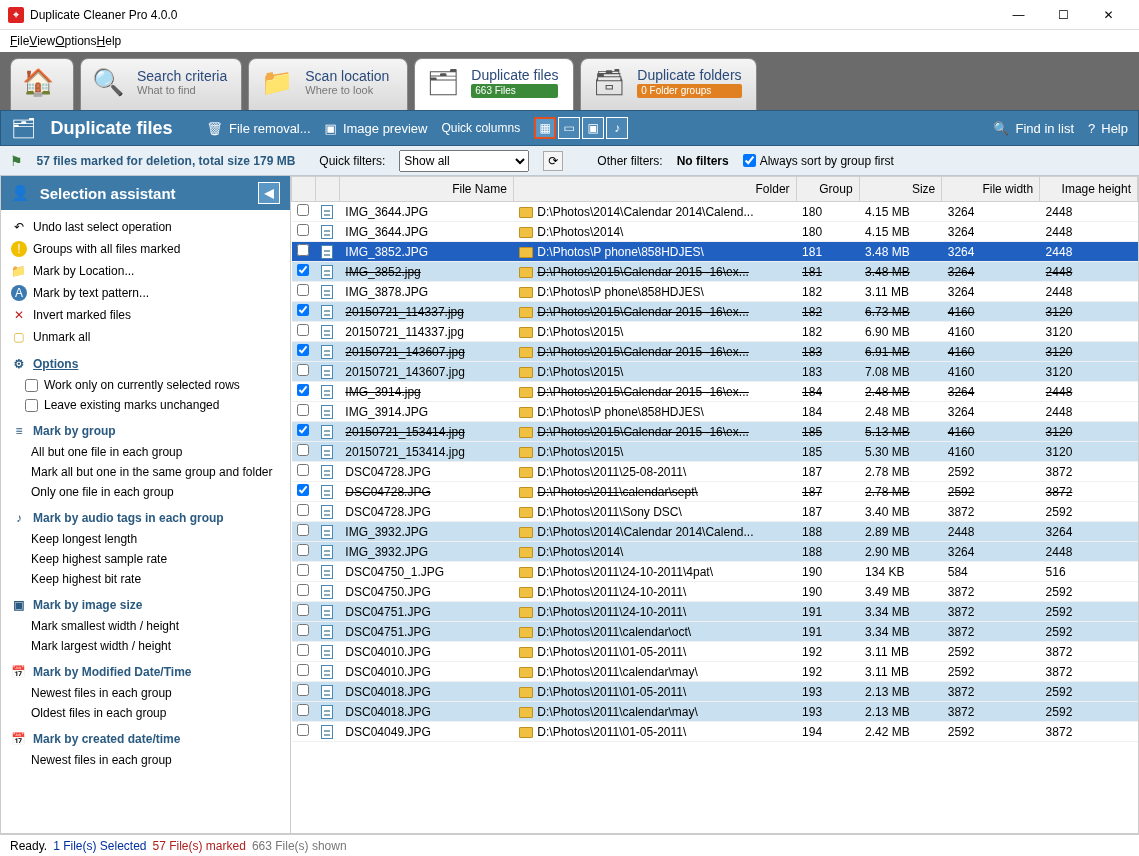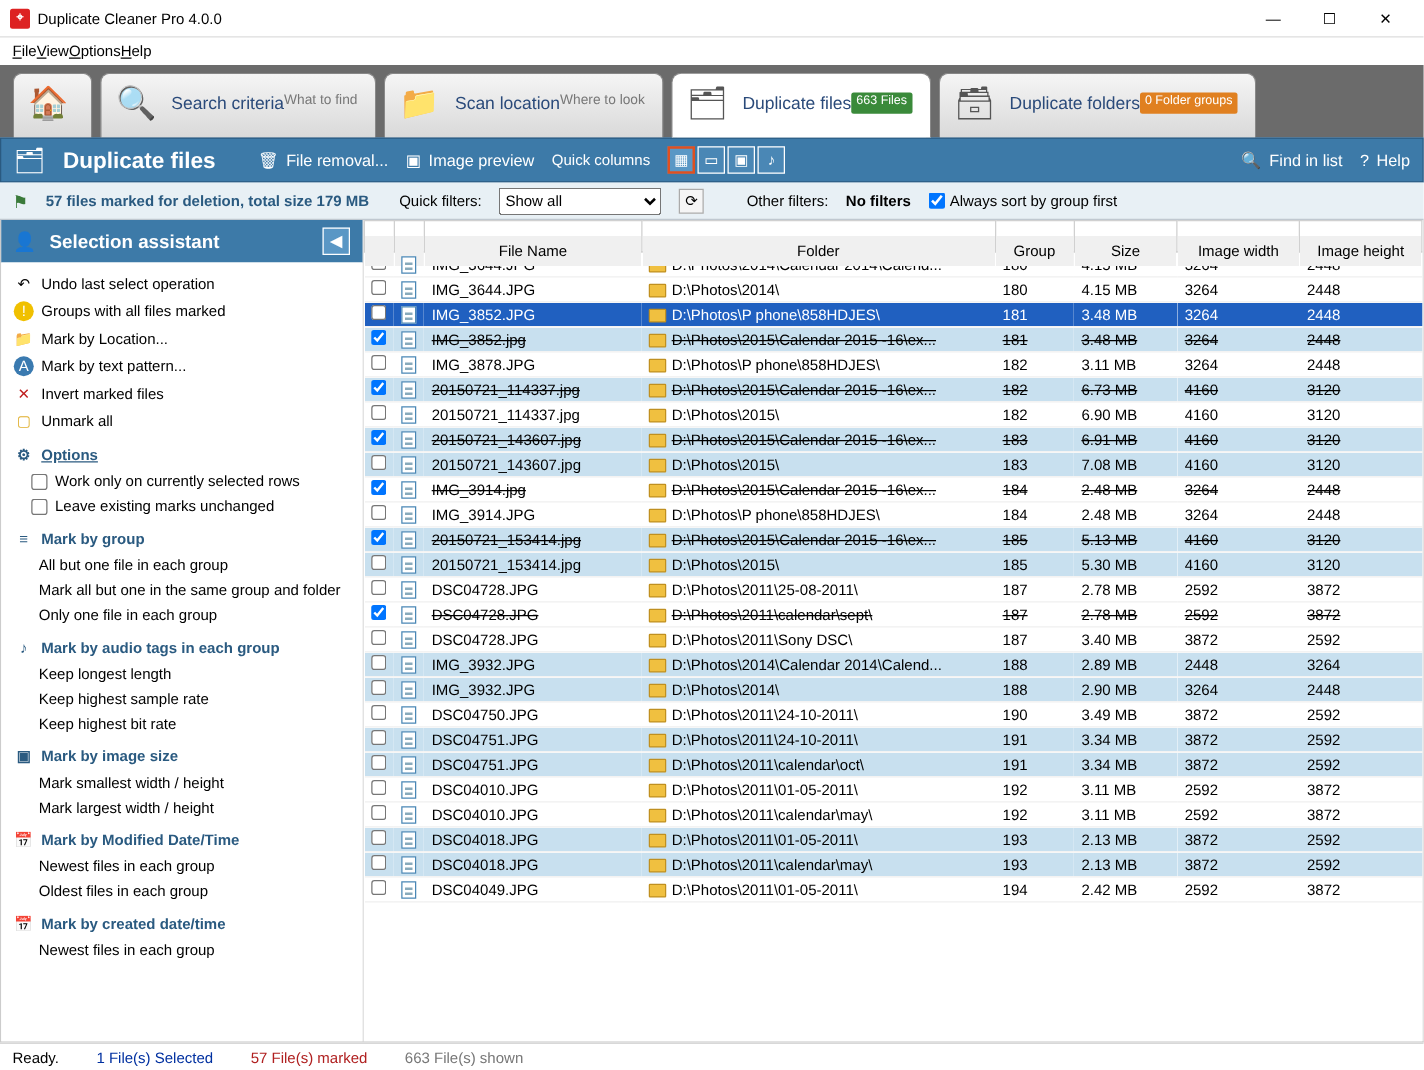--- a/index.html
+++ b/index.html
@@ -15,21 +15,21 @@
 
 .menubar { height: 22px; display: flex; align-items: center; padding: 0 10px; font-size: 12px; }
 .menubar span { cursor: pointer; }
 .menubar .ul { text-decoration: underline; }
 
 
 .tabstrip { background: #6b6b6b; padding: 6px 10px 0 10px; display: flex; gap: 6px; align-items: flex-end; }
 .tab { background: linear-gradient(#f5f5f5,#d9d9d9); border: 1px solid #888; border-bottom: none; border-radius: 8px 8px 0 0; padding: 4px 14px 8px 8px; display: flex; align-items: center; gap: 8px; cursor: pointer; min-width: 160px; height: 52px; }
 .tab.active { background: #fff; }
 .tab .tab-icon { width: 40px; height: 40px; display: flex; align-items: center; justify-content: center; font-size: 26px; color: #555; }
-.tab .tab-text { display: flex; flex-direction: row; line-height: 1.2; }
+.tab .tab-text { display: flex; flex-direction: column; line-height: 1.2; }
 .tab .tab-title { font-size: 14px; color: #2a4a7a; }
 .tab .tab-sub { font-size: 11px; color: #777; }
 .tab .badge { font-size: 10px; padding: 1px 4px; border-radius: 2px; color: #fff; display: inline-block; }
 .badge-green { background: #3a8a3a; }
 .badge-orange { background: #e08020; }
 
 
 .pagehdr { background: #3d7aa8; color: #fff; height: 36px; display: flex; align-items: center; padding: 0 10px; gap: 14px; border: 1px solid #2a5a80; }
 .pagehdr .ph-icon { font-size: 20px; }
 .pagehdr .ph-title { font-size: 18px; font-weight: bold; margin-right: 20px; }
@@ -57,34 +57,34 @@
 .side-body { flex: 1; overflow-y: auto; background: #fff; padding: 6px 0; }
 .side-item { padding: 3px 10px; display: flex; align-items: center; gap: 6px; font-size: 12px; cursor: pointer; }
 .side-item.header { font-weight: bold; color: #2a5a80; padding-top: 8px; }
 .side-item .si-icon { width: 16px; height: 16px; display: inline-flex; align-items: center; justify-content: center; font-size: 12px; }
 .side-item .opt-cb { margin-left: 14px; }
 .side-item.indent { padding-left: 30px; }
 
 
 .table-wrap { flex: 1; overflow: auto; position: relative; background: #fff; }
 table { border-collapse: collapse; width: 100%; font-size: 12px; table-layout: fixed; }
-thead th { background: #f0f0f0; border: 1px solid #d0d0d0; padding: 5px 6px; text-align: center; font-weight: normal; position: sticky; top: 12px; white-space: nowrap; }
+thead th { background: #f0f0f0; border: 1px solid #d0d0d0; padding: 5px 6px; text-align: right; font-weight: normal; position: sticky; top: 0; white-space: nowrap; }
 tbody td { border-bottom: 1px solid #f0f0f0; padding: 2px 6px; white-space: nowrap; overflow: hidden; text-overflow: ellipsis; height: 20px; }
 tbody tr.blue-band td { background: #c8e0ef; }
 tbody tr.selected td { background: #2060c0; color: #fff; }
 tbody tr td.cb-cell { width: 20px; text-align: center; padding: 0; }
 tbody tr td.icon-cell { width: 20px; text-align: center; padding: 0; }
 .strike { text-decoration: line-through; }
 .folder-icon { display: inline-block; width: 14px; height: 11px; background: #f0c040; border: 1px solid #c09020; border-radius: 1px; vertical-align: middle; margin-right: 4px; }
 .file-icon { display: inline-block; width: 12px; height: 14px; border: 1px solid #4a87b5; background: #fff; vertical-align: middle; position: relative; }
 .file-icon::after { content: ""; position: absolute; inset: 2px; background: linear-gradient(#8ab,#8ab) 0 2px/100% 2px no-repeat, linear-gradient(#8ab,#8ab) 0 6px/100% 2px no-repeat; }
 .cb { width: 12px; height: 12px; }
 
 
-.statusbar { height: 22px; border-top: 1px solid #ccc; display: flex; align-items: center; padding: 0 10px; gap: 30px; font-size: 12px; background: #fff; }
+.statusbar { height: 22px; border-top: 1px solid #ccc; display: flex; align-items: center; padding: 0 10px; gap: 6px; font-size: 12px; background: #fff; }
 .statusbar .sb-blue { color: #0030a0; }
 .statusbar .sb-red { color: #b02020; text-align: right; }
 .statusbar .sb-gray { color: #777; }
 </style>
 </head>
 <body>
 
 <div class="titlebar">
   <span class="app-icon">⌖</span>
   <span class="title">Duplicate Cleaner Pro 4.0.0</span>
@@ -295,21 +295,21 @@
           <col style="width:90px">
       </colgroup>
       <thead>
         <tr>
           <th></th>
           <th></th>
           <th>File Name</th>
           <th>Folder</th>
           <th>Group</th>
           <th>Size</th>
-          <th>Image width</th>
+          <th>File width</th>
           <th>Image height</th>
         </tr>
       </thead>
       <tbody id="tbody">
           <tr>
             <td class="cb-cell"><input type="checkbox" class="cb" style=""></td>
             <td class="icon-cell"><span class="file-icon"></span></td>
             <td class="">IMG_3644.JPG</td>
             <td class=""><span class="folder-icon"></span>D:\Photos\2014\Calendar 2014\Calend...</td>
             <td class="">180</td>
@@ -483,20 +483,30 @@
             <td class="">IMG_3932.JPG</td>
             <td class=""><span class="folder-icon"></span>D:\Photos\2014\</td>
             <td class="">188</td>
             <td class="">2.90 MB</td>
             <td class="">3264</td>
             <td class="">2448</td>
           </tr>
           <tr>
             <td class="cb-cell"><input type="checkbox" class="cb" style=""></td>
             <td class="icon-cell"><span class="file-icon"></span></td>
+            <td class="">DSC04750_1.JPG</td>
+            <td class=""><span class="folder-icon"></span>D:\Photos\2011\24-10-2011\4pat\</td>
+            <td class="">190</td>
+            <td class="">134 KB</td>
+            <td class="">584</td>
+            <td class="">516</td>
+          </tr>
+          <tr>
+            <td class="cb-cell"><input type="checkbox" class="cb" style=""></td>
+            <td class="icon-cell"><span class="file-icon"></span></td>
             <td class="">DSC04750.JPG</td>
             <td class=""><span class="folder-icon"></span>D:\Photos\2011\24-10-2011\</td>
             <td class="">190</td>
             <td class="">3.49 MB</td>
             <td class="">3872</td>
             <td class="">2592</td>
           </tr>
           <tr class="blue-band">
             <td class="cb-cell"><input type="checkbox" class="cb" style=""></td>
             <td class="icon-cell"><span class="file-icon"></span></td>

